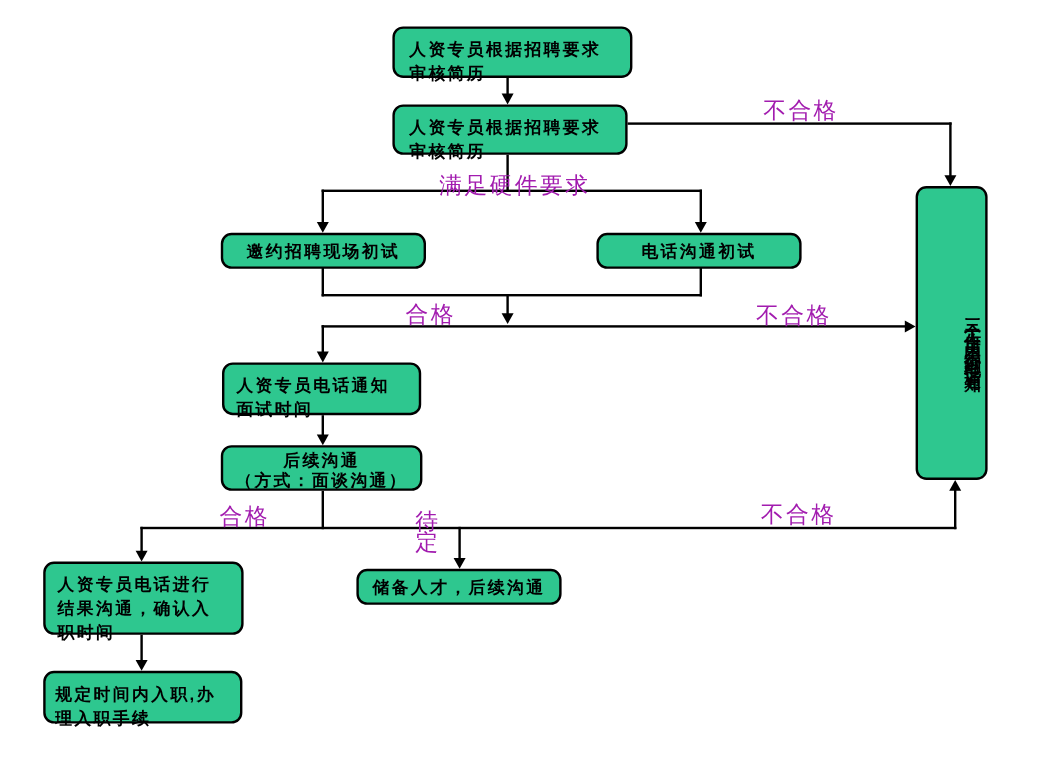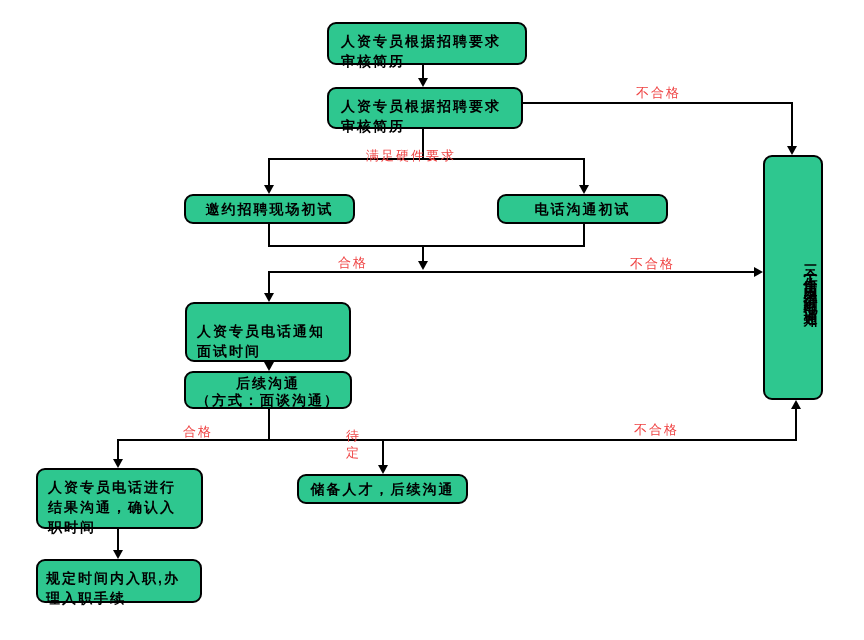--- a/index.html
+++ b/index.html
@@ -22,21 +22,21 @@
   .hline,.vline{position:absolute;background:#000;}
   .hline{height:2px;}
   .vline{width:2px;}
   .arr-d{position:absolute;width:0;height:0;
     border-left:5px solid transparent;border-right:5px solid transparent;border-top:9px solid #000;}
   .arr-u{position:absolute;width:0;height:0;
     border-left:5px solid transparent;border-right:5px solid transparent;border-bottom:9px solid #000;}
   .arr-r{position:absolute;width:0;height:0;
     border-top:5px solid transparent;border-bottom:5px solid transparent;border-left:9px solid #000;}
   .lbl{
-    position:absolute;font-size:13px;letter-spacing:2px;color:#ef4444;line-height:15px;white-space:nowrap;
+    position:absolute;font-size:19px;letter-spacing:2px;color:#a21caf;line-height:15px;white-space:nowrap;
   }
   .lbl-v{width:15px;white-space:normal;word-break:break-all;line-height:17px;text-align:center;}
 </style>
 </head>
 <body>
 
 <div class="canvas">
 
   <div class="vline" style="left:422px;top:64px;height:16px;"></div>
 
@@ -80,21 +80,21 @@
   <div class="arr-d" style="left:113px;top:550px;"></div>
 
   <div class="node pad" style="left:327px;top:22px;width:200px;height:43px;">人资专员根据招聘要求审核简历</div>
 
   <div class="node pad" style="left:327px;top:87px;width:196px;height:42px;">人资专员根据招聘要求审核简历</div>
 
   <div class="node ctr" style="left:184px;top:194px;width:171px;height:27px;">邀约招聘现场初试</div>
 
   <div class="node ctr" style="left:497px;top:194px;width:171px;height:21px;">电话沟通初试</div>
 
-  <div class="node pad" style="left:185px;top:302px;width:166px;height:60px;padding:17px 10px 4px 10px;">人资专员电话通知面试时间</div>
+  <div class="node pad" style="left:185px;top:302px;width:166px;height:44px;padding:7px 10px 4px 10px;">人资专员电话通知面试时间</div>
 
   <div class="node" style="left:184px;top:371px;width:168px;height:38px;text-align:center;line-height:17px;padding-top:2px;">后续沟通
 （方式：面谈沟通）</div>
 
   <div class="node pad" style="left:36px;top:468px;width:167px;height:61px;padding:7px 10px 4px 10px;">人资专员电话进行结果沟通，确认入职时间</div>
 
   <div class="node pad" style="left:36px;top:559px;width:166px;height:44px;padding:7px 8px 4px 8px;">规定时间内入职,办理入职手续</div>
 
   <div class="node ctr" style="left:297px;top:474px;width:171px;height:29px;">储备人才，后续沟通</div>
 

